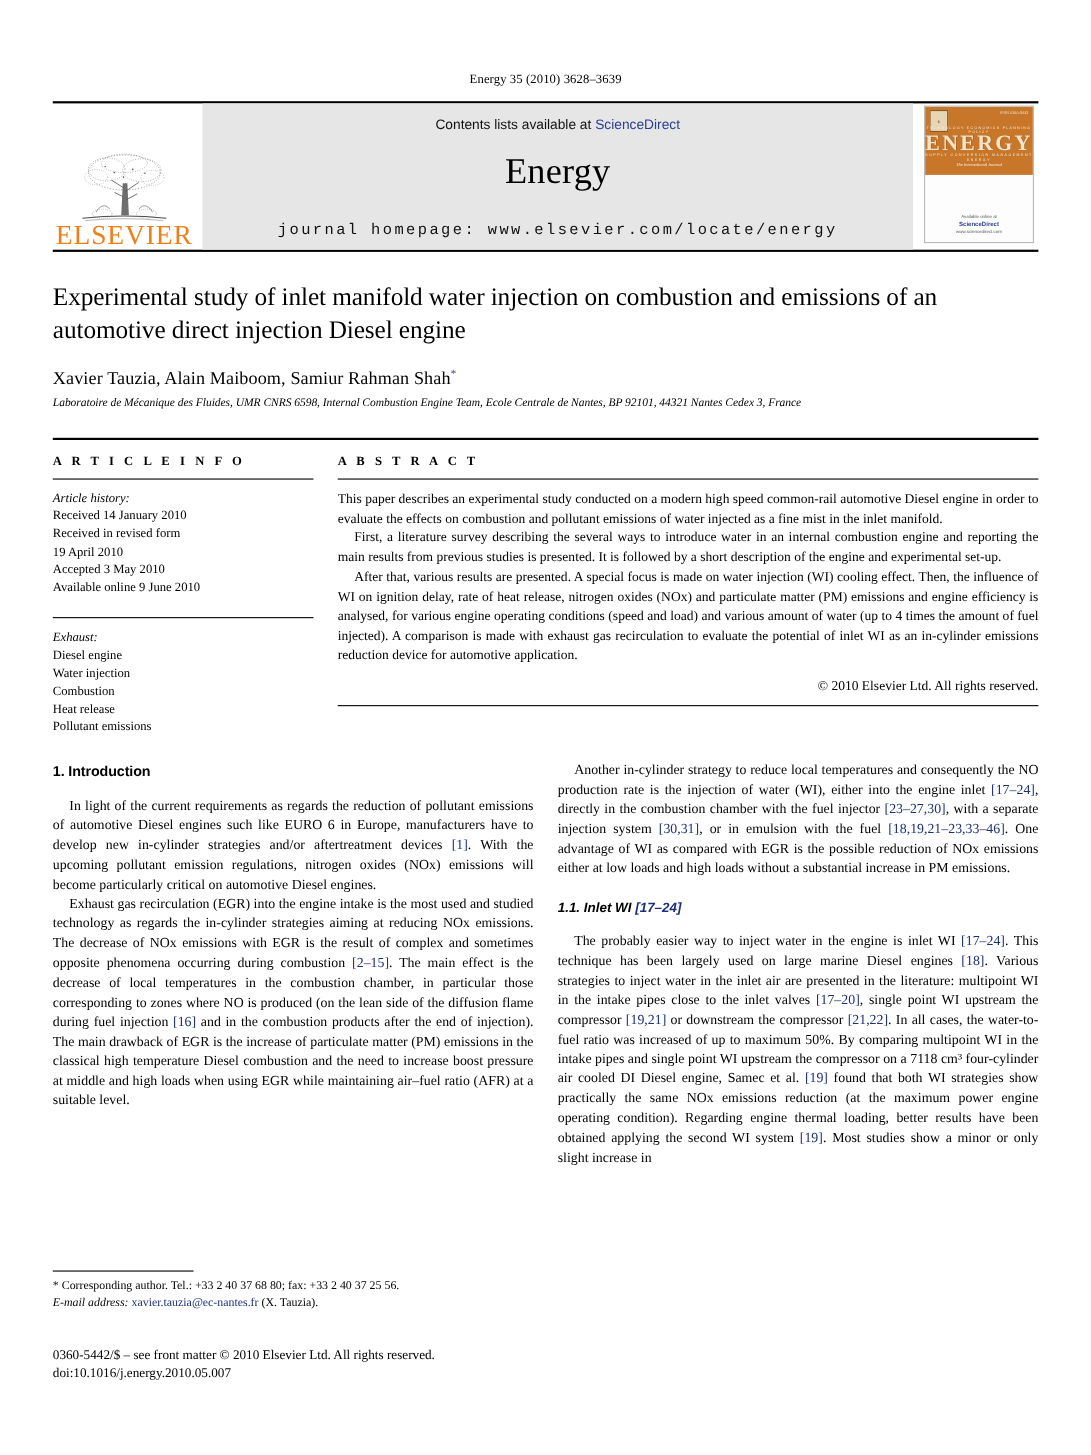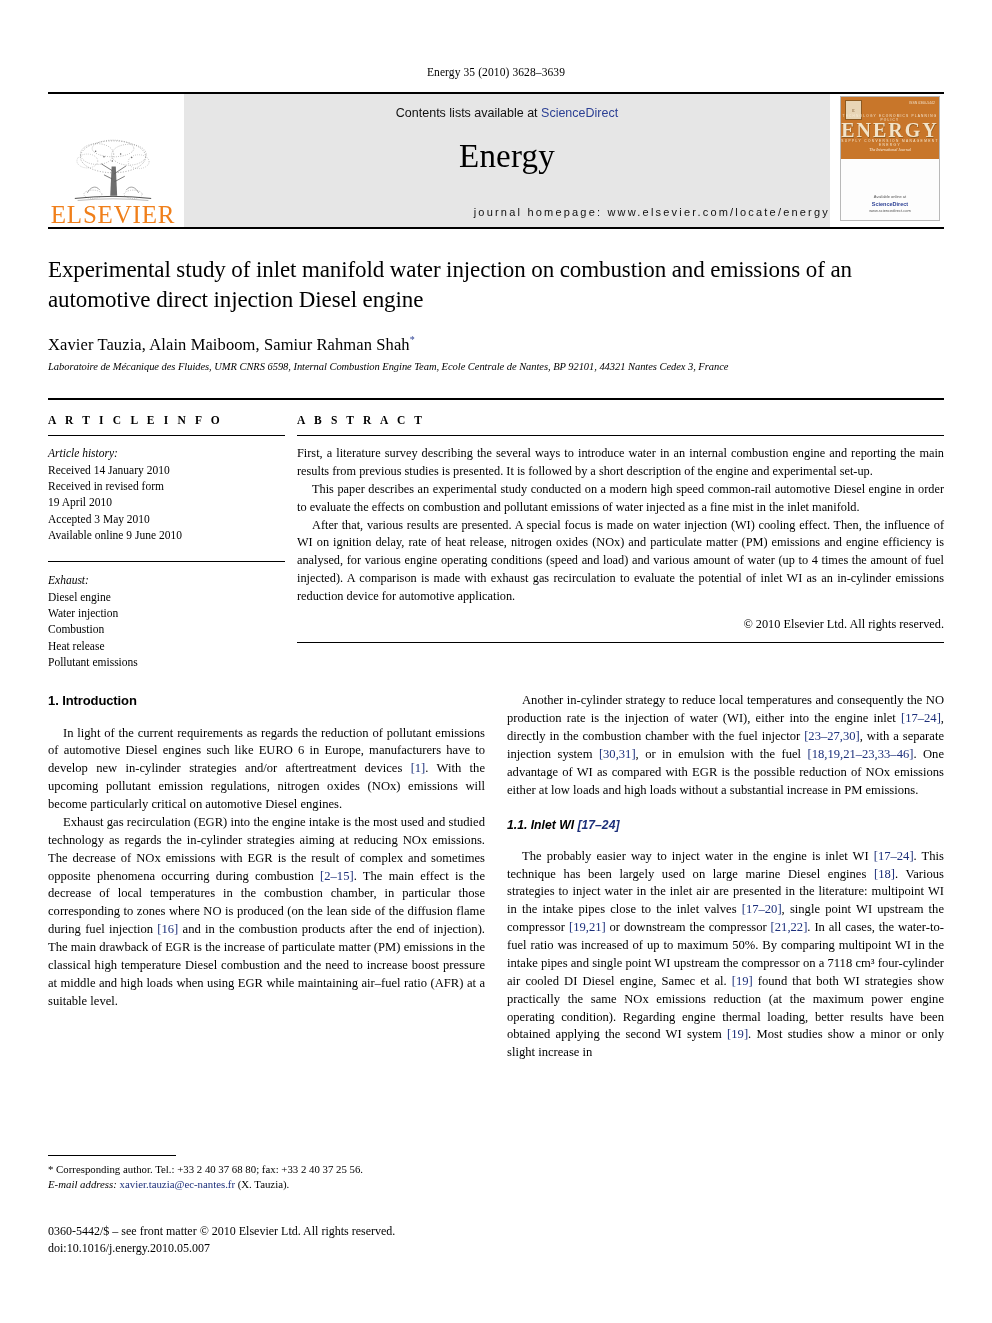--- a/index.html
+++ b/index.html
@@ -86,23 +86,23 @@
     font-size: 33px;
     margin-top: 18px;
     color: #000;
     letter-spacing: 0.2px;
   }
   .homepage-line {
     position: absolute;
     bottom: 9px;
     left: 0;
     right: 0;
-    text-align: right;
-    font-family: Liberation Sans, sans-serif;
-    font-size: 11px;
+    text-align: center;
+    font-family: Liberation Mono, monospace;
+    font-size: 14px;
     letter-spacing: 2.2px;
     color: #111;
   }
   .cover-block {
     width: 108px;
     flex: 0 0 108px;
     display: flex;
     align-items: flex-start;
     justify-content: center;
     padding-top: 2px;
@@ -232,21 +232,21 @@
     margin: 0;
     letter-spacing: -0.05px;
   }
 
   
   .info-abstract {
     margin: 26px 48px 0 48px;
     border-top: 2.5px solid #000;
     padding-top: 14px;
     display: flex;
-    gap: 12px;
+    gap: 22px;
   }
   .col-info {
     width: 237px;
     flex: 0 0 237px;
   }
   .col-abstract {
     flex: 1 1 auto;
   }
   .sec-head {
     font-family: "Liberation Serif", serif;
@@ -453,22 +453,22 @@
         <div>Combustion</div>
         <div>Heat release</div>
         <div>Pollutant emissions</div>
       </div>
     </div>
 
     <div class="col-abstract">
       <div class="sec-head">A B S T R A C T</div>
       <div class="rule-thin"></div>
       <div class="abstract-body">
+        <p>This paper describes an experimental study conducted on a modern high speed common-rail automotive Diesel engine in order to evaluate the effects on combustion and pollutant emissions of water injected as a fine mist in the inlet manifold.</p>
         <p>First, a literature survey describing the several ways to introduce water in an internal combustion engine and reporting the main results from previous studies is presented. It is followed by a short description of the engine and experimental set-up.</p>
-        <p>This paper describes an experimental study conducted on a modern high speed common-rail automotive Diesel engine in order to evaluate the effects on combustion and pollutant emissions of water injected as a fine mist in the inlet manifold.</p>
         <p>After that, various results are presented. A special focus is made on water injection (WI) cooling effect. Then, the influence of WI on ignition delay, rate of heat release, nitrogen oxides (NOx) and particulate matter (PM) emissions and engine efficiency is analysed, for various engine operating conditions (speed and load) and various amount of water (up to 4 times the amount of fuel injected). A comparison is made with exhaust gas recirculation to evaluate the potential of inlet WI as an in-cylinder emissions reduction device for automotive application.</p>
       </div>
       <div class="copyright">© 2010 Elsevier Ltd. All rights reserved.</div>
       <div class="abstract-rule-bottom"></div>
     </div>
   </div>
 
   <div class="body-cols">
     <div class="bcol">
       <h2 class="sec">1.  Introduction</h2>

